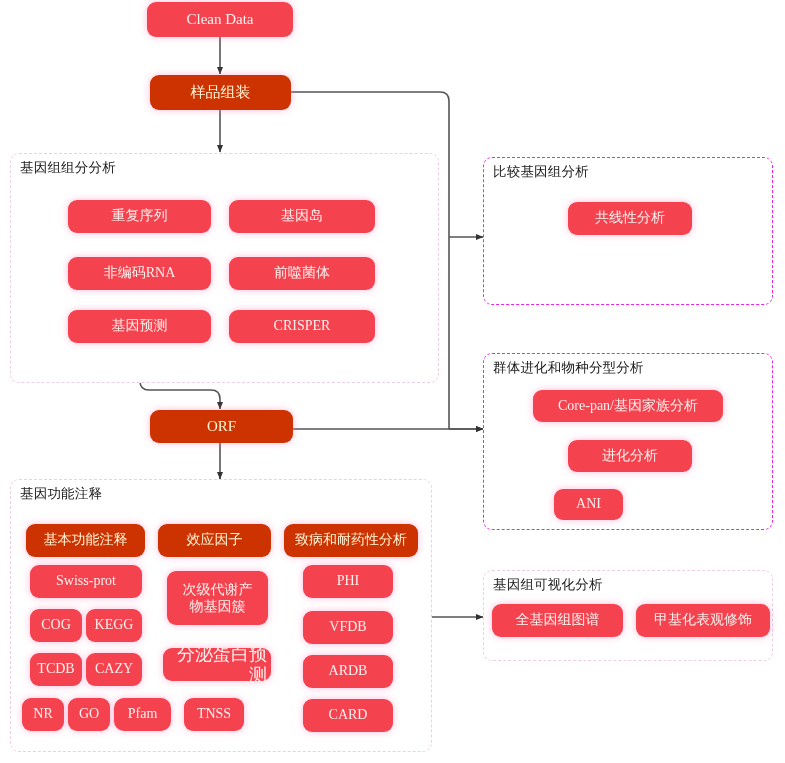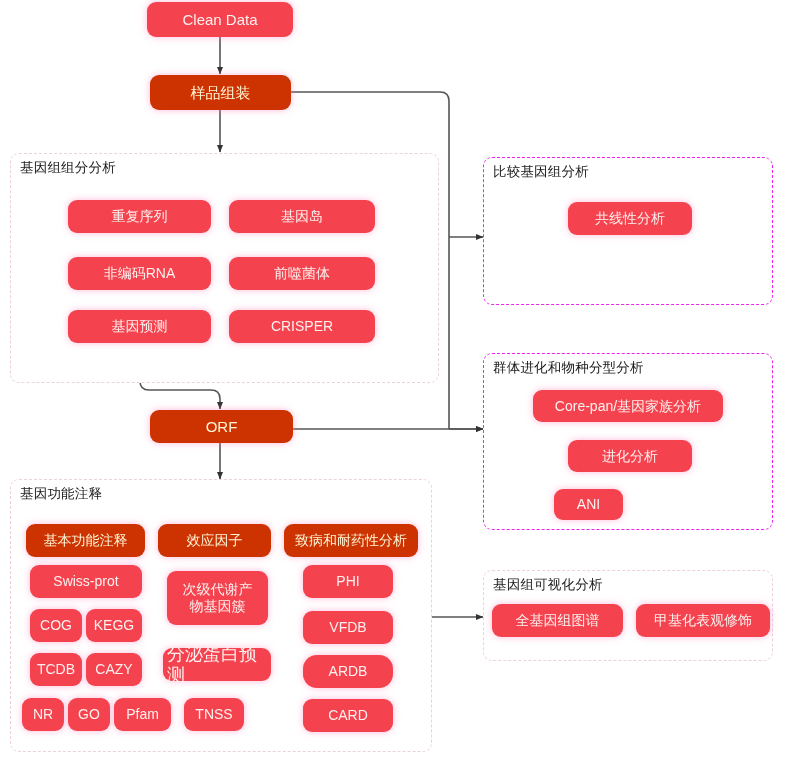--- a/index.html
+++ b/index.html
@@ -51,26 +51,27 @@
     letter-spacing: .2px;
   }
 
   
   .node {
     position: absolute;
     border-radius: 9px;
     display: flex;
     align-items: center;
     justify-content: center;
-    text-align: left;
+    text-align: right;
     box-sizing: border-box;
     line-height: 1.15;
     z-index: 3;
     box-shadow: 0 0 7px rgba(255, 130, 190, 0.55);
     padding: 4px 4px;
+    font-family: Liberation Serif, serif;
   }
   .node.red {
     background: #f4424e;
     color: #fdf0ee;
   }
   .node.dark {
     background: #cc3300;
     color: #fff5d6;
   }
   .node.two-line {
@@ -141,34 +142,34 @@
   </div>
 
   <div class="node dark" style="left:26px; top:524px; width:119px; height:33px; font-size:14px;">基本功能注释</div>
   <div class="node red" style="left:30px; top:565px; width:112px; height:33px; font-size:14px;">Swiss-prot</div>
   <div class="node red" style="left:30px; top:609px; width:52px; height:33px; font-size:14px;">COG</div>
   <div class="node red" style="left:86px; top:609px; width:56px; height:33px; font-size:14px;">KEGG</div>
   <div class="node red" style="left:30px; top:653px; width:52px; height:33px; font-size:14px;">TCDB</div>
   <div class="node red" style="left:86px; top:653px; width:56px; height:33px; font-size:14px;">CAZY</div>
   <div class="node red" style="left:22px; top:698px; width:42px; height:33px; font-size:14px;">NR</div>
   <div class="node red" style="left:68px; top:698px; width:42px; height:33px; font-size:14px;">GO</div>
-  <div class="node red" style="left:114px; top:698px; width:57px; height:33px; font-size:14px;">Pfam</div>
+  <div class="node red" style="left:114px; top:698px; width:57px; height:33px; font-size:14px;border-radius:10px;">Pfam</div>
 
   <div class="node dark" style="left:158px; top:524px; width:113px; height:33px; font-size:14px;">效应因子</div>
   <div class="node red two-line" style="left:167px; top:571px; width:101px; height:54px; font-size:14px; flex-direction:column;">
     <span>次级代谢产</span>
     <span>物基因簇</span>
   </div>
   <div class="node red" style="left:163px; top:648px; width:108px; height:33px; font-size:18px;">分泌蛋白预测</div>
   <div class="node red" style="left:184px; top:698px; width:60px; height:33px; font-size:14px;">TNSS</div>
 
   <div class="node dark" style="left:284px; top:524px; width:134px; height:33px; font-size:14px;">致病和耐药性分析</div>
   <div class="node red" style="left:303px; top:565px; width:90px; height:33px; font-size:14px;">PHI</div>
   <div class="node red" style="left:303px; top:611px; width:90px; height:33px; font-size:14px;">VFDB</div>
-  <div class="node red" style="left:303px; top:655px; width:90px; height:33px; font-size:14px;border-radius:14px;">ARDB</div>
+  <div class="node red" style="left:303px; top:655px; width:90px; height:33px; font-size:14px;">ARDB</div>
   <div class="node red" style="left:303px; top:699px; width:90px; height:33px; font-size:14px;">CARD</div>
 
   <div class="panel pinkish" style="left:483px; top:570px; width:288px; height:89px;">
     <div class="panel-title">基因组可视化分析</div>
   </div>
   <div class="node red" style="left:492px; top:604px; width:131px; height:33px; font-size:14px;">全基因组图谱</div>
   <div class="node red" style="left:636px; top:604px; width:134px; height:33px; font-size:14px;">甲基化表观修饰</div>
 
 </div>
 

